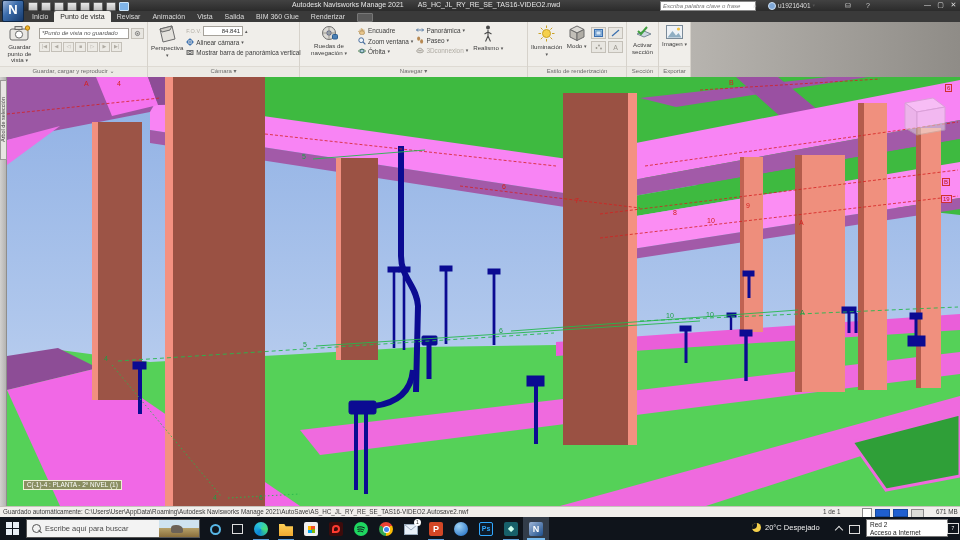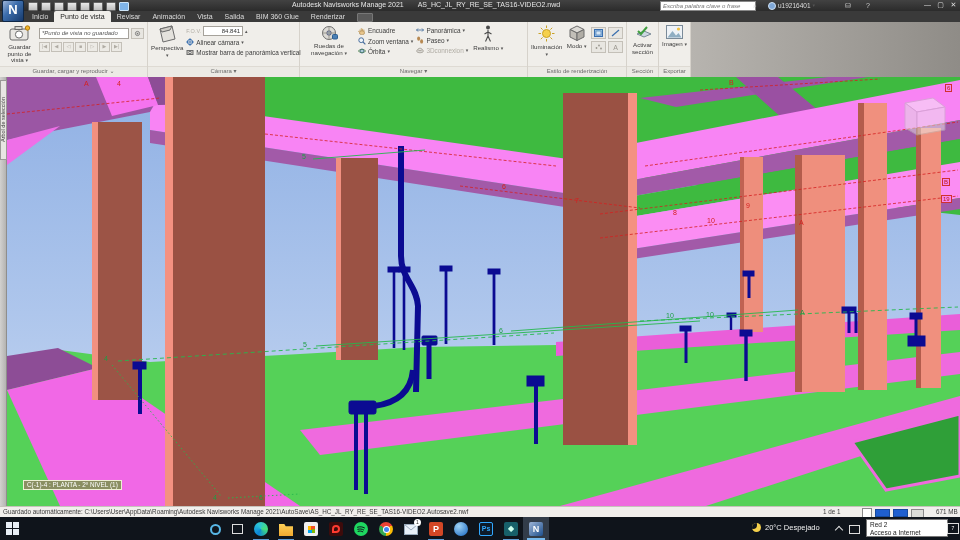--- a/index.html
+++ b/index.html
@@ -555,20 +555,25 @@
     <span class="sb-mem">671 MB</span>
   </div>
 
   <div class="taskbar">
     <svg class="tb-start" viewBox="0 0 13 13">
       <rect x="0" y="0" width="6" height="6" fill="#e8eef5"></rect>
         <rect x="7" y="0" width="6" height="6" fill="#e8eef5"></rect>
       <rect x="0" y="7" width="6" height="6" fill="#e8eef5"></rect>
         <rect x="7" y="7" width="6" height="6" fill="#e8eef5"></rect>
     </svg>
+    <div class="tb-search">
+      <span class="mag"></span>
+      <span class="ph">Escribe aquí para buscar</span>
+      <span class="tb-photo"></span>
+    </div>
     <div class="tb-ico" style="left:204px">
       <span style="width:11px;height:11px;border-radius:50%;border:2px solid #58b7e6;box-sizing:border-box"></span>
     </div>
     <div class="tb-ico" style="left:226px">
       <span style="width:11px;height:10px;border:1.3px solid #ddd;box-sizing:border-box"></span>
     </div>
 
     <div class="tb-ico" style="left:250px">
       <span class="appglyph" style="border-radius:50%;background:conic-gradient(from 210deg,#0a84d8,#2bc3d8,#46e07c,#0a84d8)"></span>
       <span class="openline"></span>

